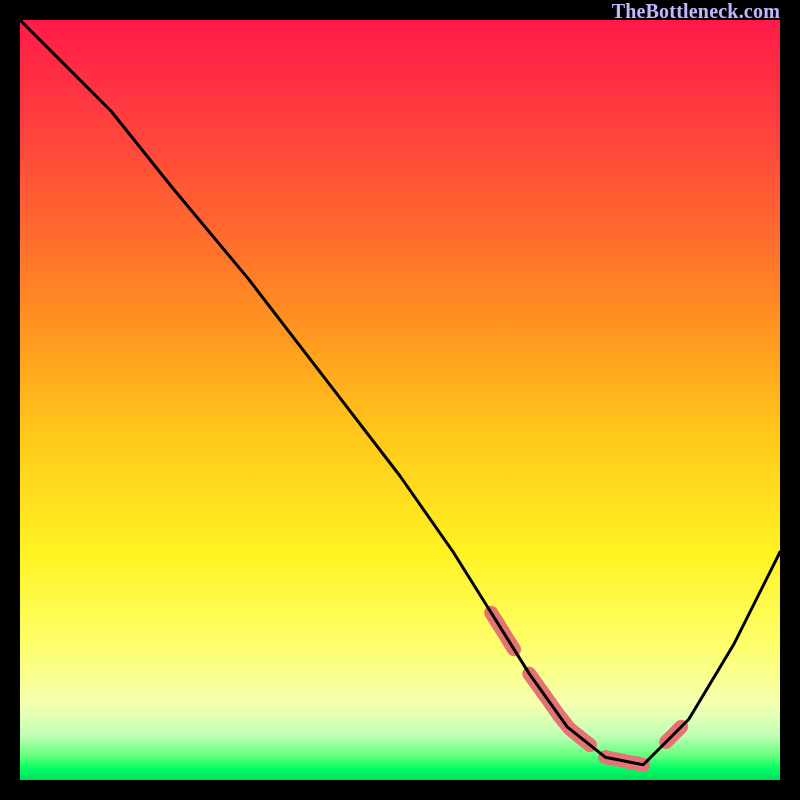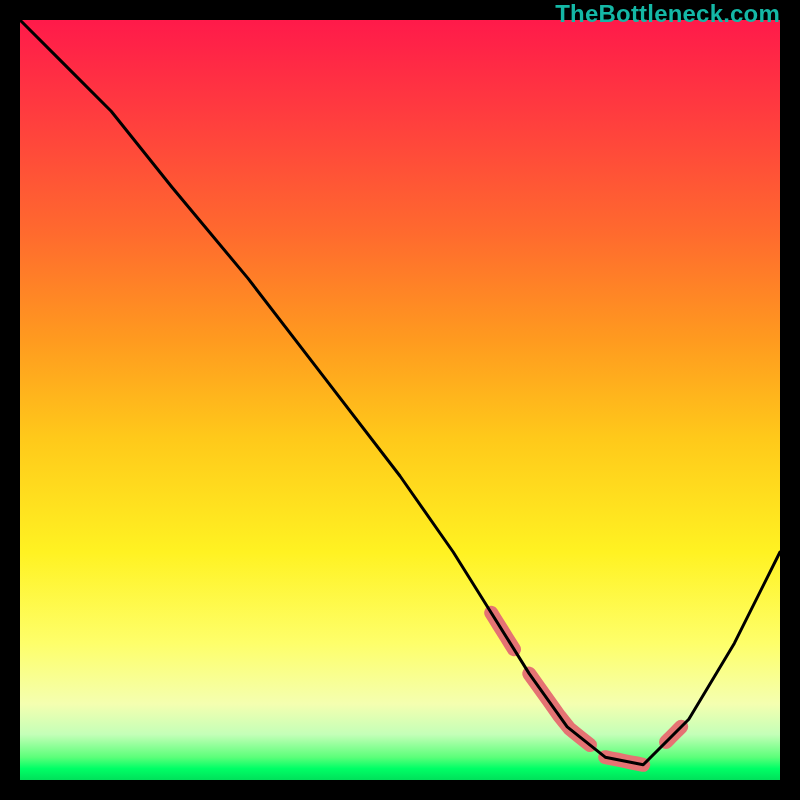--- a/index.html
+++ b/index.html
@@ -37,23 +37,23 @@
       #c4ffb8 94%,
       #5cff7a 97%,
       #00ff66 98.5%,
       #00e05a 100%
     );
   }
   .watermark {
     position: absolute;
     right: 20px;
     top: 0px;
-    color: #14b8a6;
-    font-family: Liberation Sans, sans-serif;
-    font-size: 24px;
+    color: #c4b5fd;
+    font-family: Liberation Serif, serif;
+    font-size: 20px;
     font-weight: 600;
     letter-spacing: 0.2px;
     user-select: none;
   }
   svg.curve {
     position: absolute;
     left: 0;
     top: 0;
     width: 760px;
     height: 760px;

